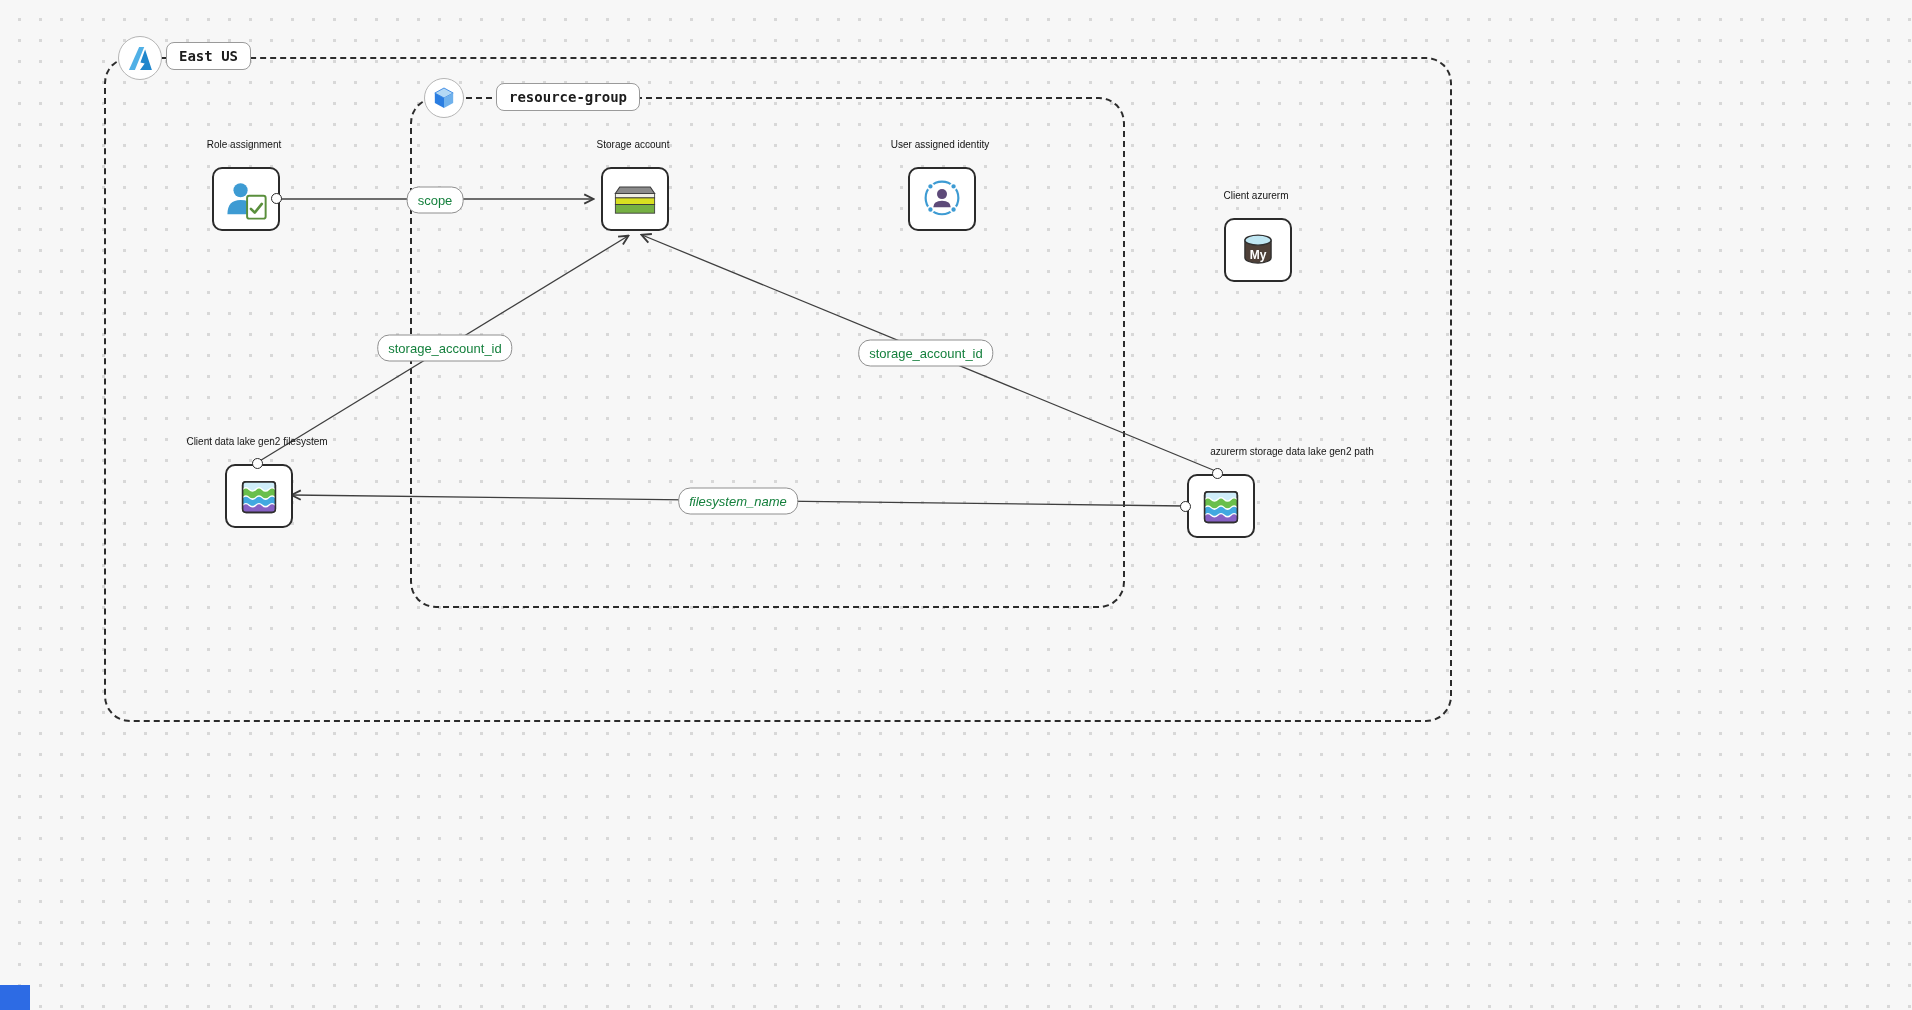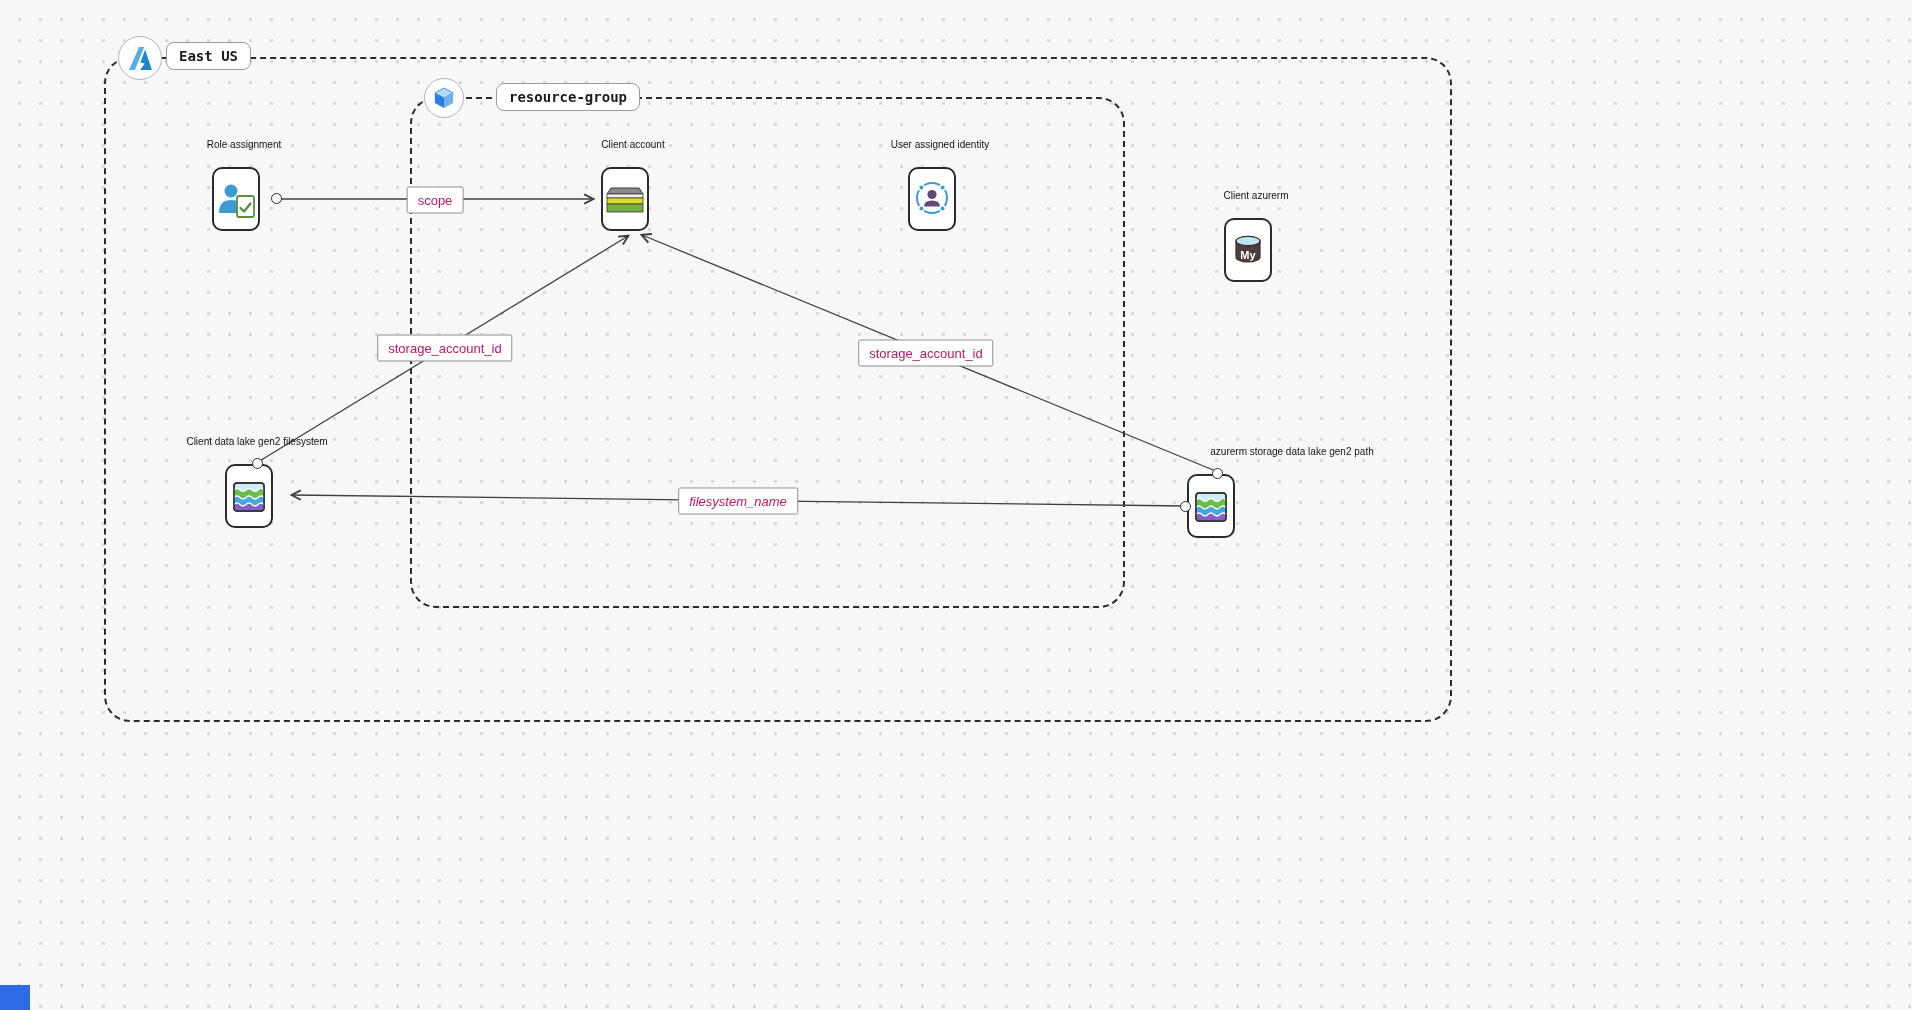--- a/index.html
+++ b/index.html
@@ -52,21 +52,21 @@
   #label-resource-group { left: 496px; top: 83px; }
 
   #edge-layer {
     position: absolute; left: 0; top: 0;
     width: 1912px; height: 1010px;
     z-index: 2;
   }
 
   .node-box {
     position: absolute;
-    width: 48px; height: 64px;
+    width: 68px; height: 64px;
     background: #ffffff;
     border: 2px solid #2b2b2b;
     border-radius: 10px;
     display: flex; align-items: center; justify-content: center;
     z-index: 4;
   }
   #node-role-assignment        { left: 212px;  top: 167px; }
   #node-storage-account        { left: 601px;  top: 167px; }
   #node-user-assigned-identity { left: 908px;  top: 167px; }
   #node-client-config          { left: 1224px; top: 218px; }
@@ -87,24 +87,24 @@
   #nl-user-assigned-identity { left: 940px;  top: 139px; }
   #nl-client-config          { left: 1256px; top: 190px; }
   #nl-datalake-filesystem    { left: 257px;  top: 436px; }
   #nl-datalake-path          { left: 1292px; top: 446px; }
 
   .edge-label {
     position: absolute;
     transform: translate(-50%, -50%);
     background: #ffffff;
     border: 1px solid #8f8f8f;
-    border-radius: 2px;
+    border-radius: 12px;
     padding: 5px 10px;
     font-size: 13px;
-    color: #be185d;
+    color: #15803d;
     white-space: nowrap;
     z-index: 5;
   }
   #el-scope            { left: 435px; top: 200px; }
   #el-said-left        { left: 445px; top: 348px; }
   #el-said-right       { left: 926px; top: 353px; }
   #el-filesystem-name  { left: 738px; top: 501px; font-style: italic; }
 
   .handle {
     position: absolute;
@@ -228,21 +228,21 @@
     </svg>
   </div>
 
   <div class="node-box" id="node-datalake-path">
     <svg width="48" height="48" viewBox="0 0 44 44">
       <use href="#icon-datalake"></use>
     </svg>
   </div>
 
   <div class="node-label" id="nl-role-assignment">Role assignment</div>
-  <div class="node-label" id="nl-storage-account">Client account</div>
+  <div class="node-label" id="nl-storage-account">Storage account</div>
   <div class="node-label" id="nl-user-assigned-identity">User assigned identity</div>
   <div class="node-label" id="nl-client-config">Client azurerm</div>
   <div class="node-label" id="nl-datalake-filesystem">Client data lake gen2 filesystem</div>
   <div class="node-label" id="nl-datalake-path">azurerm storage data lake gen2 path</div>
 
   <div class="edge-label" id="el-scope">scope</div>
   <div class="edge-label" id="el-said-left">storage_account_id</div>
   <div class="edge-label" id="el-said-right">storage_account_id</div>
   <div class="edge-label" id="el-filesystem-name">filesystem_name</div>
 

